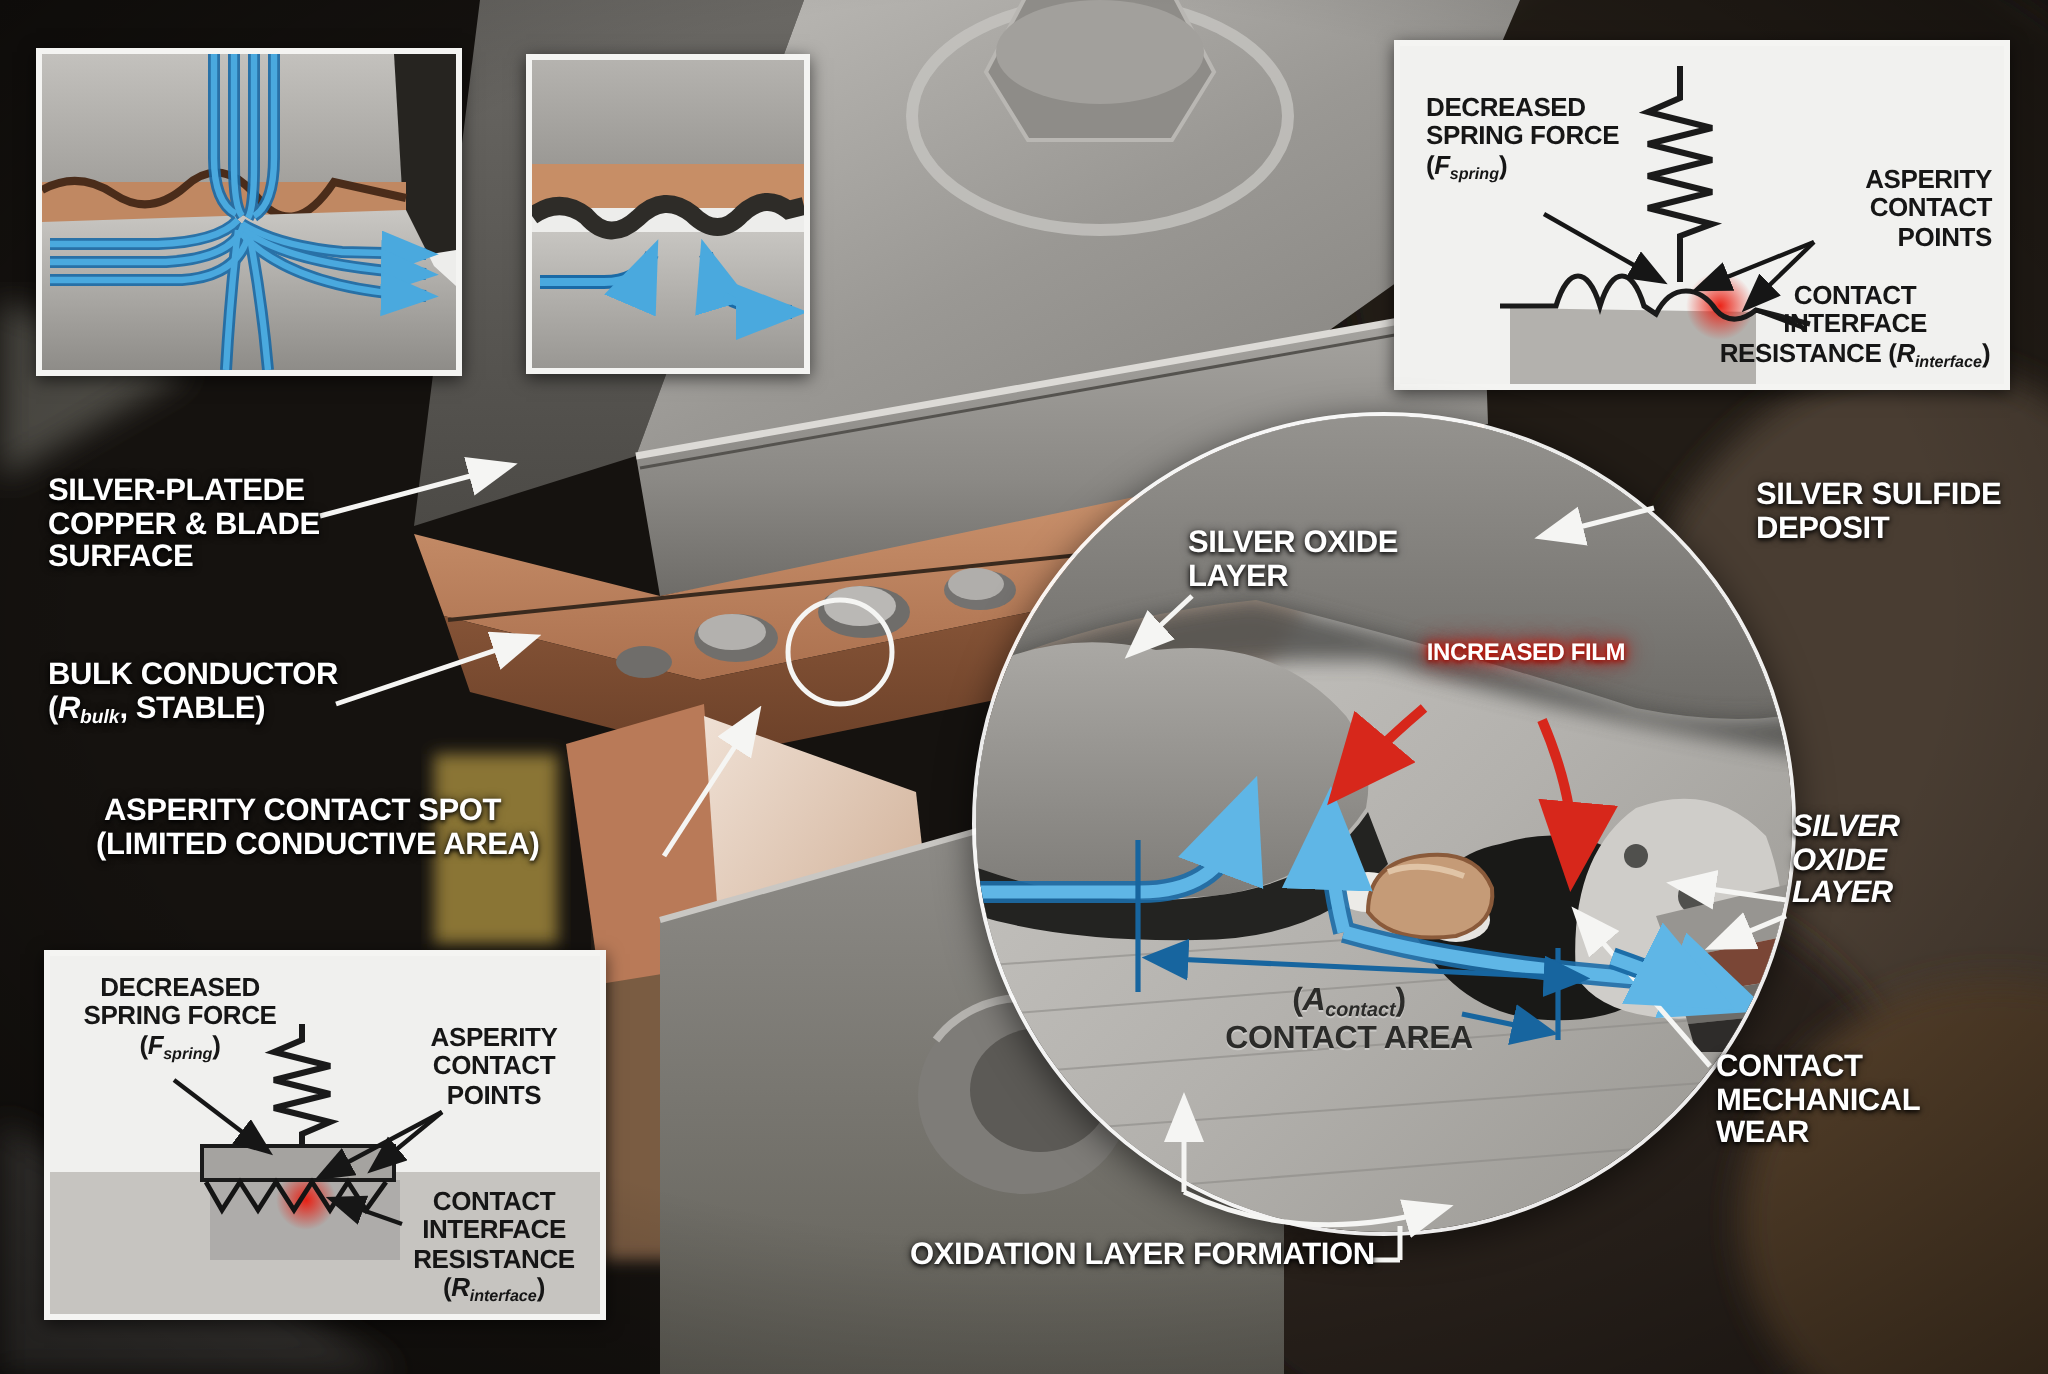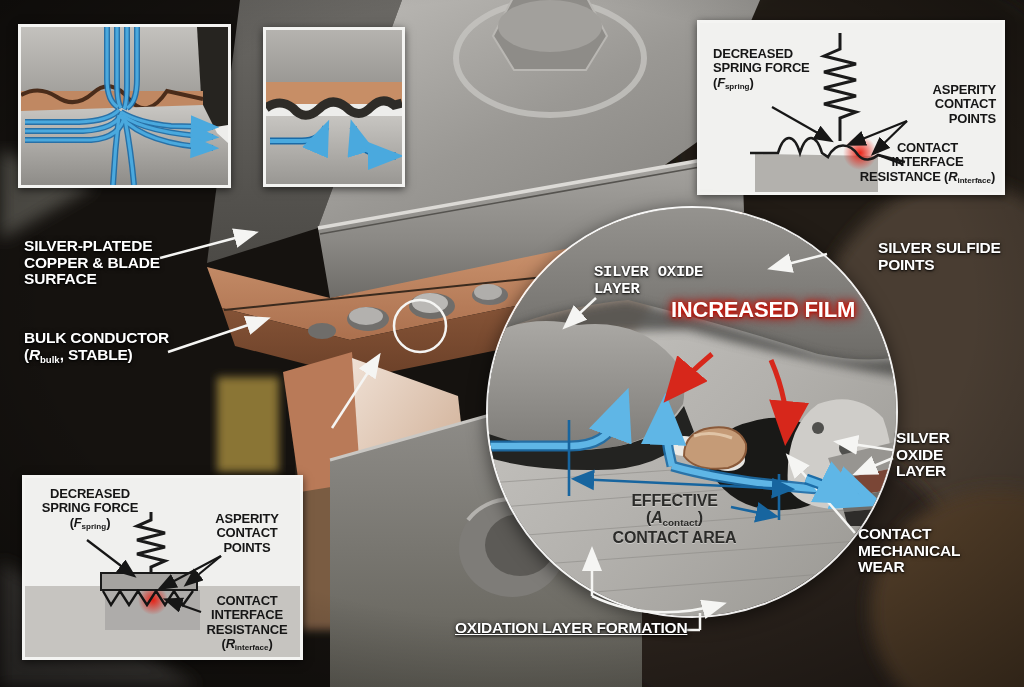--- a/index.html
+++ b/index.html
@@ -6,21 +6,21 @@
   #stage{position:relative;width:1024px;height:687px;overflow:hidden;
          background:#1b1713;font-family:"Liberation Sans",sans-serif;}
   #stage *{box-sizing:border-box;}
   .abs{position:absolute;}
   svg{display:block;}
   
   .lbl{position:absolute;z-index:35;font:bold 15.5px/1.08 "Liberation Sans",sans-serif;
        color:#ffffff;letter-spacing:-.2px;white-space:nowrap;
        text-shadow:0 1px 2px rgba(0,0,0,.95),0 0 5px rgba(0,0,0,.6);}
   .lbl .sym{font-style:italic;}
-  .lbl sub,.ilbl sub{font-size:.62em;vertical-align:-.28em;letter-spacing:0;}
+  .lbl sub,.ilbl sub{font-size:.62em;vertical-align:-.28em;letter-spacing:0;font-style:italic;}
   .ilbl{position:absolute;z-index:5;font:bold 13px/1.1 "Liberation Sans",sans-serif;
         color:#161616;letter-spacing:-.2px;}
   .ilbl .sym{font-style:italic;}
   .center{text-align:center;}
   .right{text-align:right;}
   .wrap{white-space:normal;}
   .darktext{color:#2b2b29;text-shadow:0 1px 0 rgba(255,255,255,.35);}
   .redglow{color:#fff;text-align:center;
      text-shadow:0 0 4px #e01808,0 0 8px #c01005,0 0 14px #900,0 1px 2px rgba(80,0,0,.9);}
   
@@ -430,50 +430,53 @@
     <div>SILVER-PLATEDE</div>
     <div>COPPER &amp; BLADE</div>
     <div>SURFACE</div>
   </div>
 
   <div class="lbl" style="left:24px;top:330px;">
     <div>BULK CONDUCTOR</div>
     <div><span>(</span><span class="sym">R</span><sub>bulk</sub><span>, STABLE)</span></div>
   </div>
 
+  <div class="lbl" style="left:48px;top:398px;">
+    <div style="padding-left:4px">ASPERITY CONTACT SPOT</div>
+    <div>(LIMITED CONDUCTIVE AREA)</div>
+  </div>
 
   <div class="lbl" style="left:878px;top:240px;">
     <div>SILVER SULFIDE</div>
-    <div>POINTS</div>
-  </div>
-
-  <div class="lbl" style="left:896px;top:430px;">
+    <div>DEPOSIT</div>
+  </div>
+
+  <div class="lbl" style="left:896px;top:406px;font-style:italic;">
     <div>SILVER</div>
     <div>OXIDE</div>
     <div>LAYER</div>
   </div>
 
   <div class="lbl" style="left:858px;top:526px;">
     <div>CONTACT</div>
     <div>MECHANICAL</div>
     <div>WEAR</div>
   </div>
 
-  <div class="lbl" style="left:455px;top:620px;text-decoration:underline;">
+  <div class="lbl" style="left:455px;top:620px;">
     <div>OXIDATION LAYER FORMATION</div>
   </div>
 
-  <div class="lbl" style="left:594px;top:264px;font-family:Liberation Mono, monospace;">
+  <div class="lbl" style="left:594px;top:264px;">
     <div>SILVER OXIDE</div>
     <div>LAYER</div>
   </div>
 
-  <div class="lbl redglow" style="left:668px;top:298px;width:190px;font-size:22px;">
+  <div class="lbl redglow" style="left:668px;top:320px;width:190px;font-size:12px;">
     <div>INCREASED FILM</div>
   </div>
 
   <div class="lbl darktext center" style="left:592px;top:492px;width:165px;font-size:16px;">
-    <div>EFFECTIVE</div>
     <div><span>(</span><span class="sym">A</span><sub>contact</sub><span>)</span></div>
     <div>CONTACT AREA</div>
   </div>
 
 </div>
 
 </body></html>

